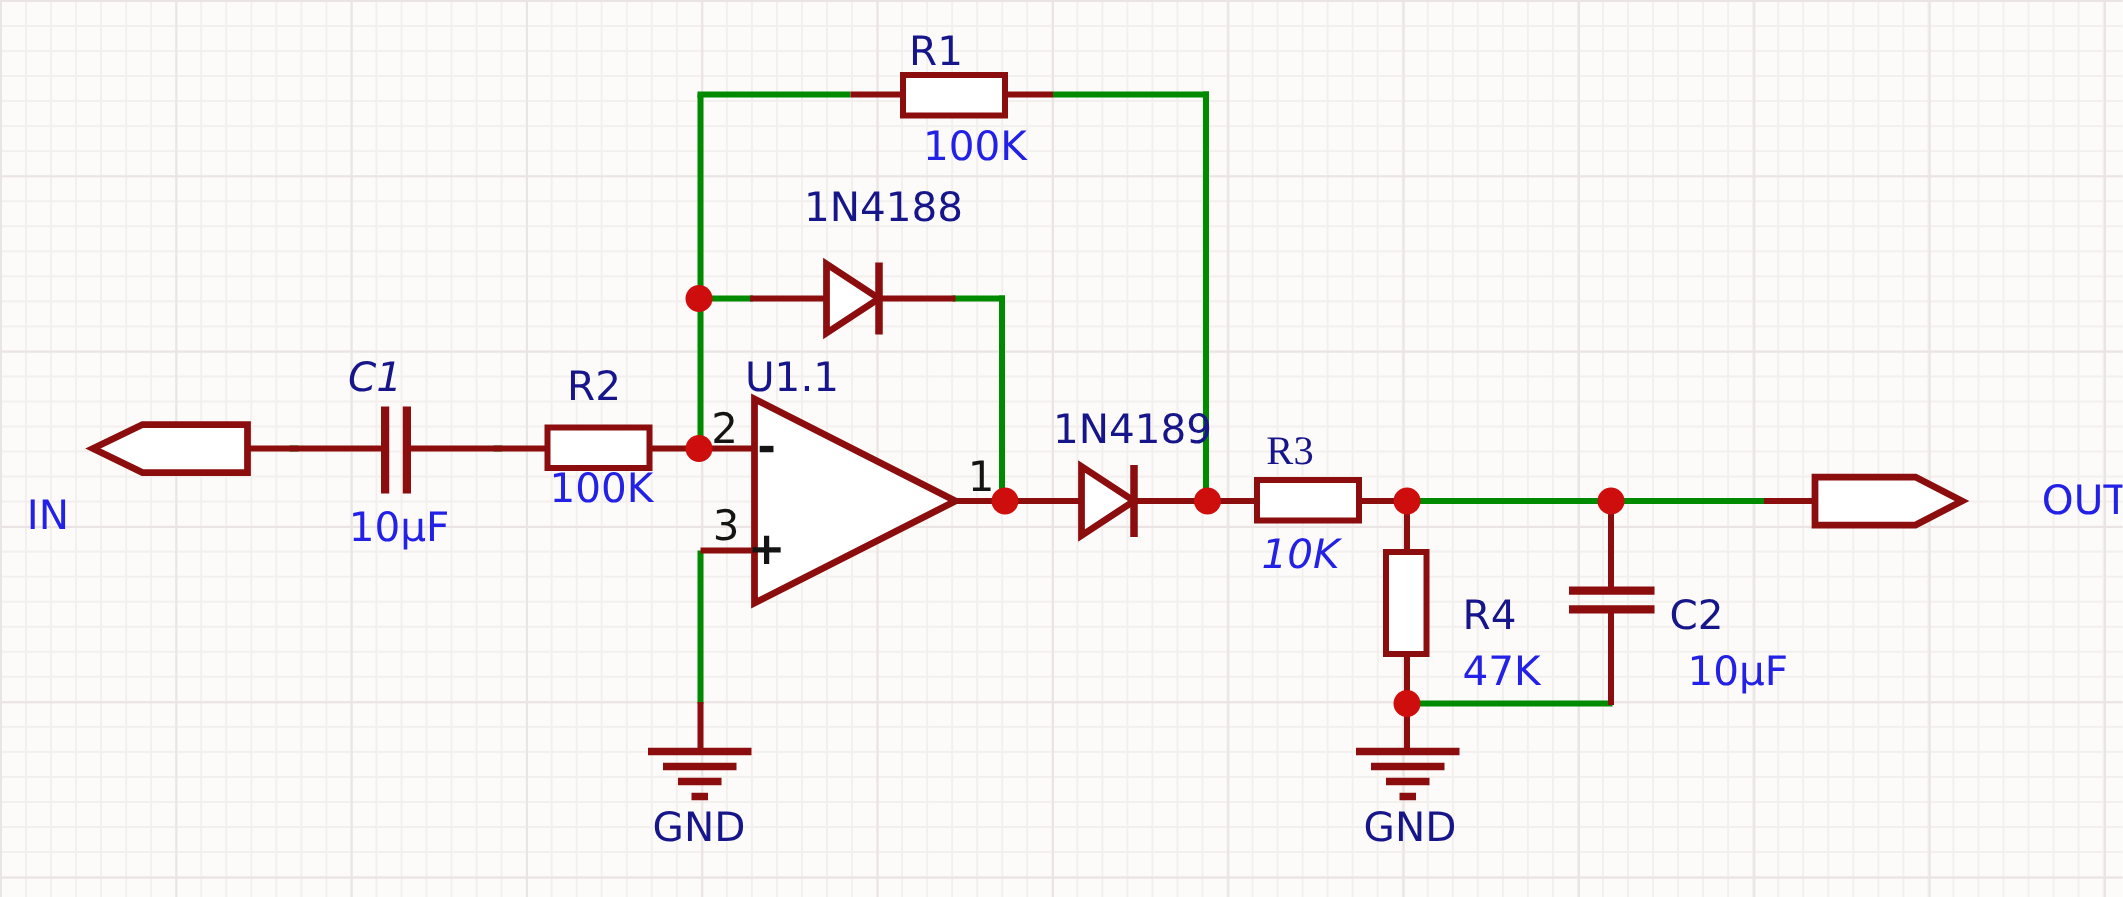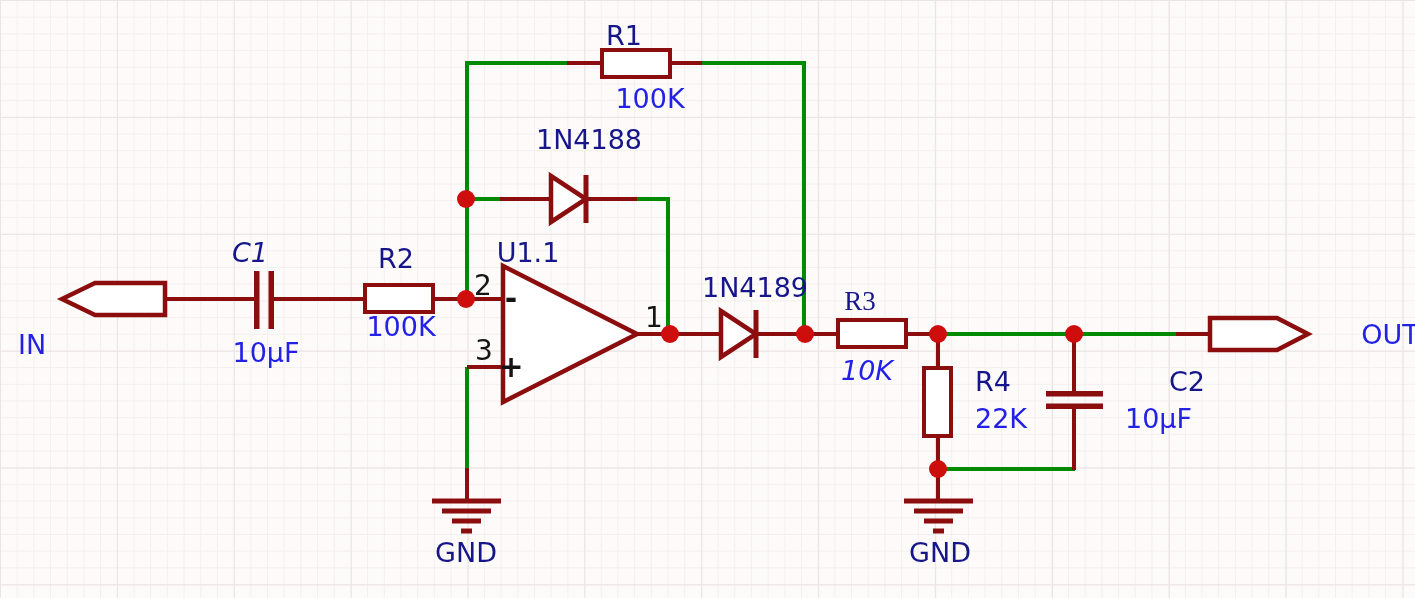--- a/index.html
+++ b/index.html
@@ -22,21 +22,21 @@
   .sym{stroke:#8b0d0d;stroke-width:4.5;fill:#ffffff;}
   .sym-thin{stroke:#8b0d0d;stroke-width:4;fill:#ffffff;}
   .plate{fill:#8b0d0d;stroke:none;}
   .bar{stroke:#8b0d0d;stroke-width:5;fill:none;}
   .junc{fill:#ce0d0d;stroke:none;}
   .lbl{
     position:absolute;
     font-size:27px;line-height:1;white-space:nowrap;
     transform:translate(-50%,-50%);
   }
-  .lbl-left{transform:translate(0,-50%);}
+  .lbl-left{transform:translate(0,-50%);margin-top:30px;}
   .ref{color:#16158a;}
   .val{color:#2321e6;}
   .pin{color:#141414;font-size:28px;}
   .sign{color:#141414;font-size:30px;font-weight:bold;}
 </style>
 </head>
 <body>
 
 <div id="canvas">
 
@@ -141,20 +141,20 @@
   <span class="lbl ref" style="left:528px;top:252px;">U1.1</span>
   <span class="lbl pin" style="left:483px;top:286px;">2</span>
   <span class="lbl pin" style="left:484px;top:351px;">3</span>
   <span class="lbl pin" style="left:654px;top:318px;">1</span>
   <span class="lbl sign" style="left:511px;top:299px;">-</span>
   <span class="lbl sign" style="left:511px;top:367px;">+</span>
   <span class="lbl ref" style="left:755px;top:287px;">1N4189</span>
   <span class="lbl ref" style="left:860px;top:301px;font-family:Liberation Serif, serif;">R3</span>
   <span class="lbl val" style="left:867px;top:370px;font-style:italic;">10K</span>
   <span class="lbl lbl-left ref" style="left:975px;top:381px;">R4</span>
-  <span class="lbl lbl-left val" style="left:975px;top:418px;">22K</span>
-  <span class="lbl lbl-left ref" style="left:1169px;top:381px;">C2</span>
+  <span class="lbl lbl-left val" style="left:975px;top:418px;">47K</span>
+  <span class="lbl lbl-left ref" style="left:1113px;top:381px;">C2</span>
   <span class="lbl lbl-left val" style="left:1125px;top:418px;">10µF</span>
   <span class="lbl val" style="left:1358px;top:334px;margin-left:32px;">OUT</span>
   <span class="lbl ref" style="left:466px;top:552px;">GND</span>
   <span class="lbl ref" style="left:940px;top:552px;">GND</span>
 
 </div>
 
 </body></html>

